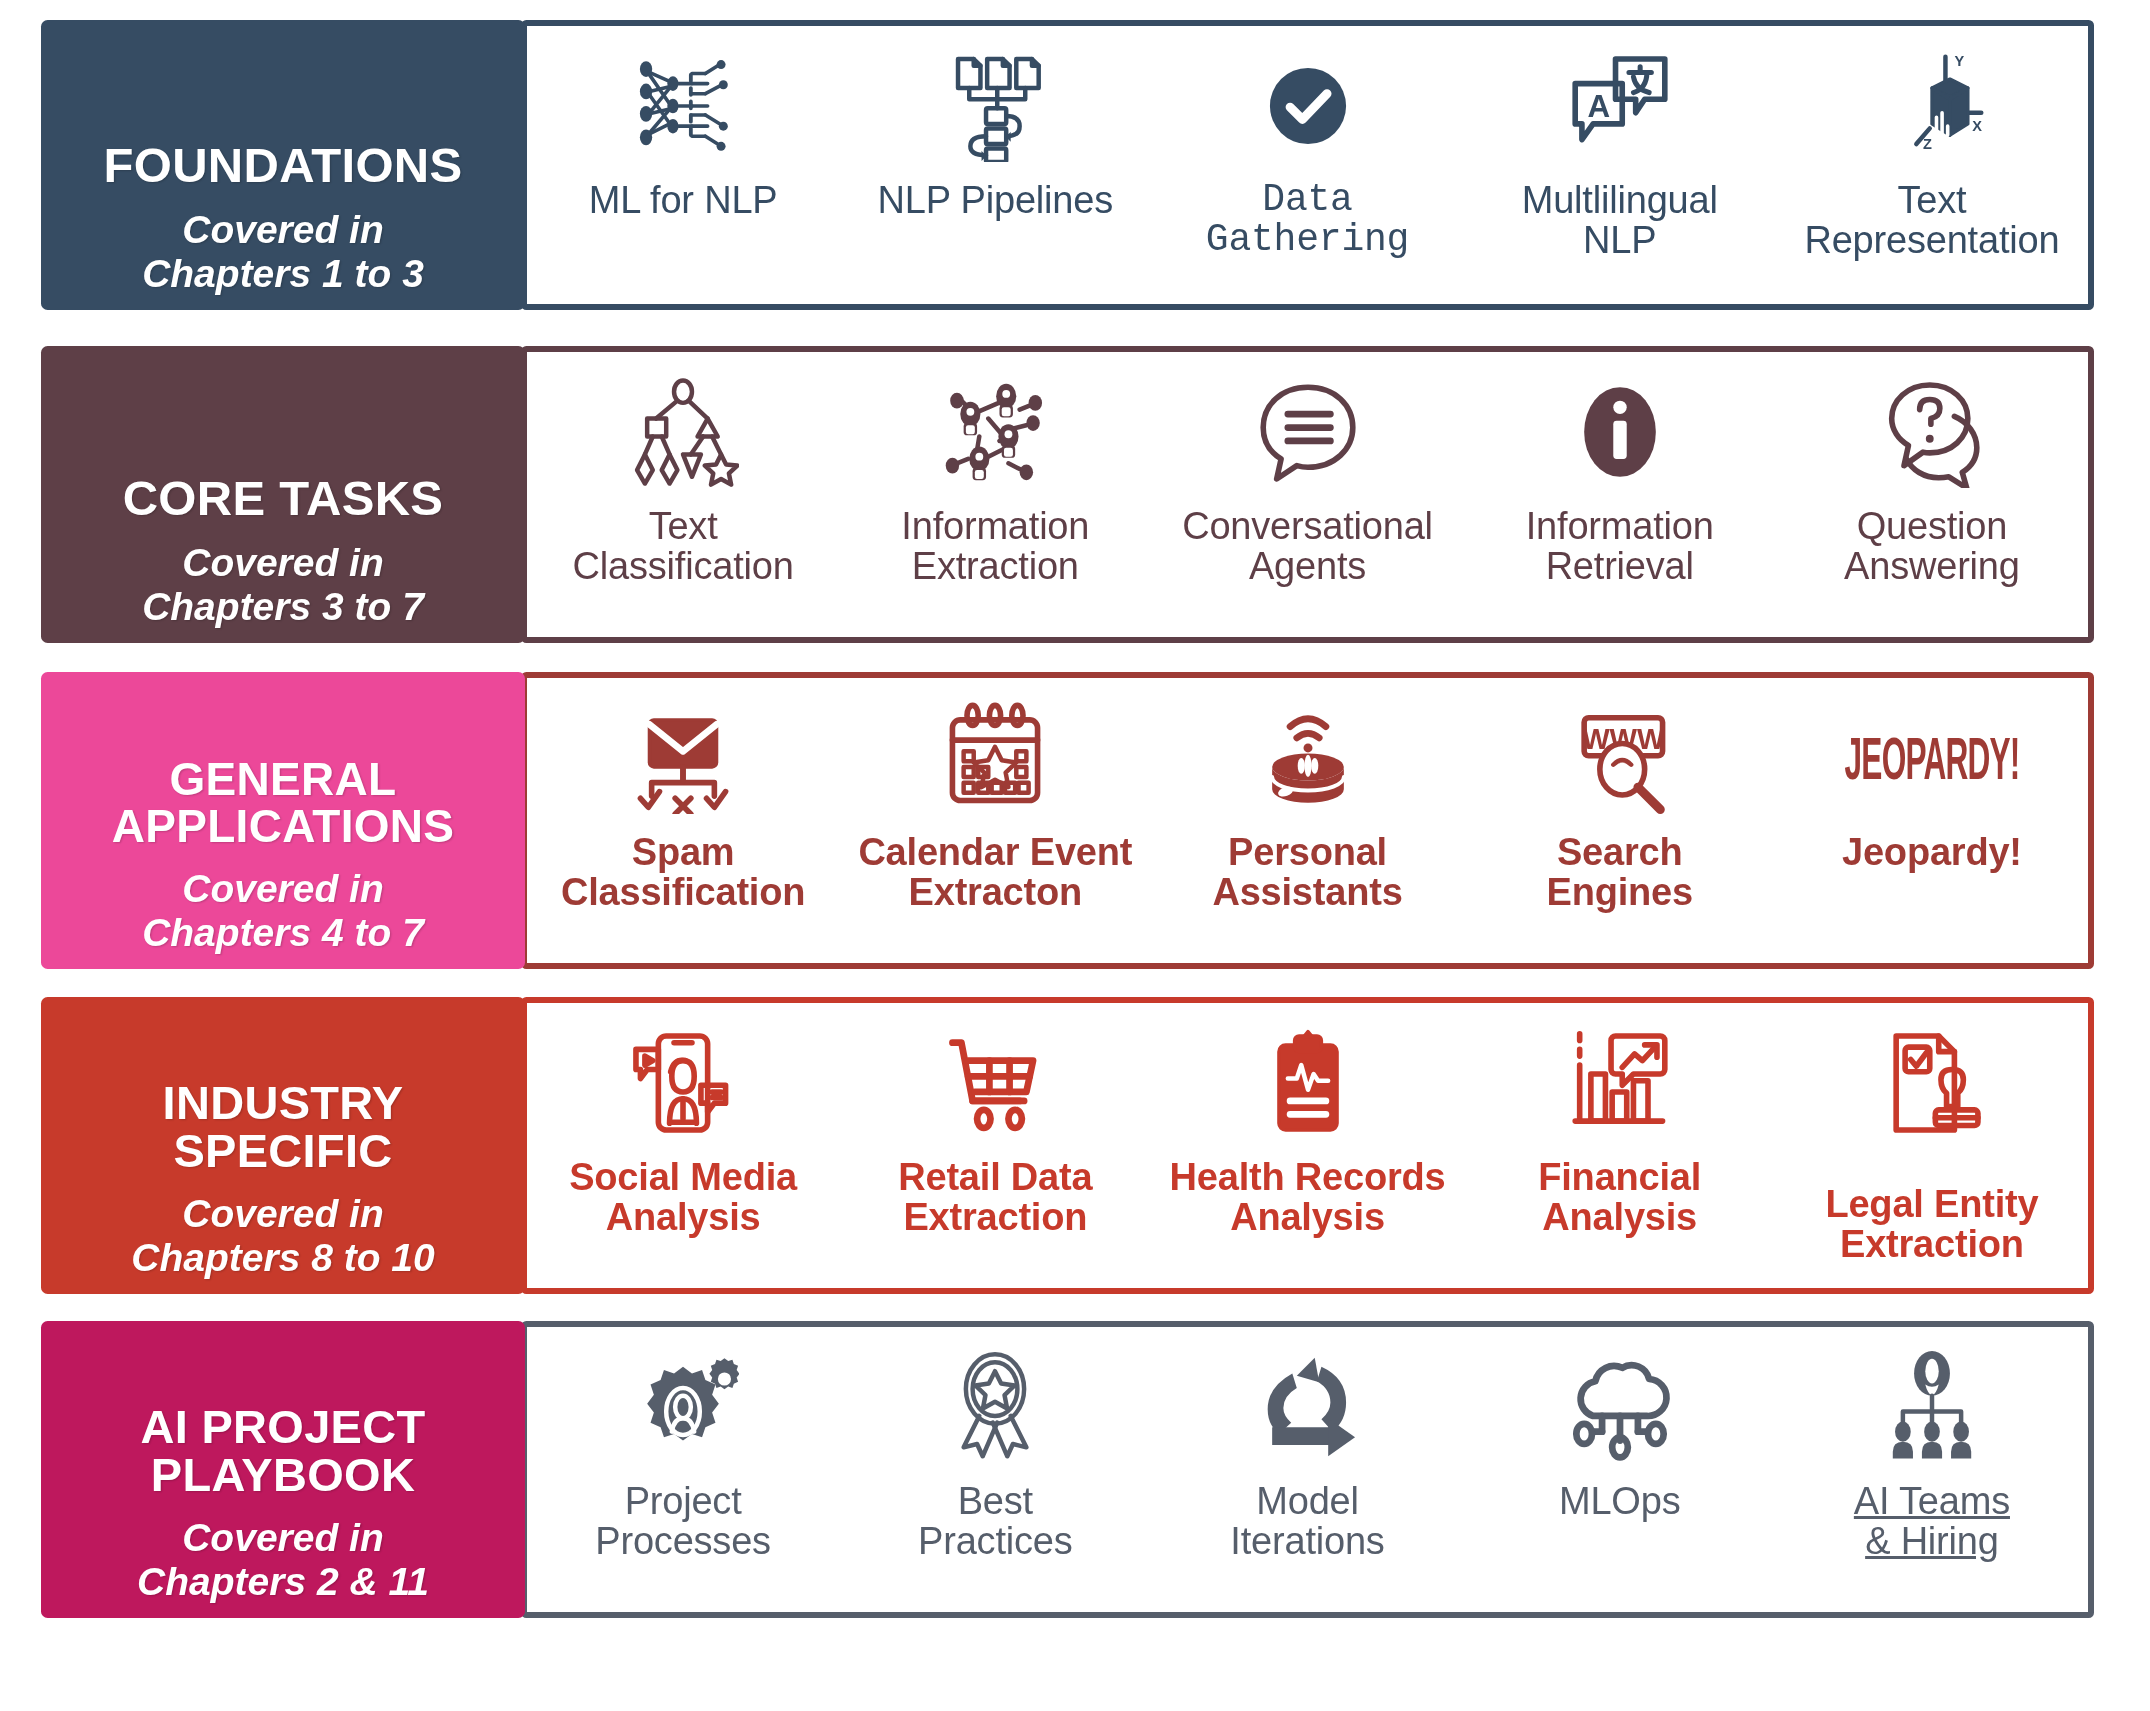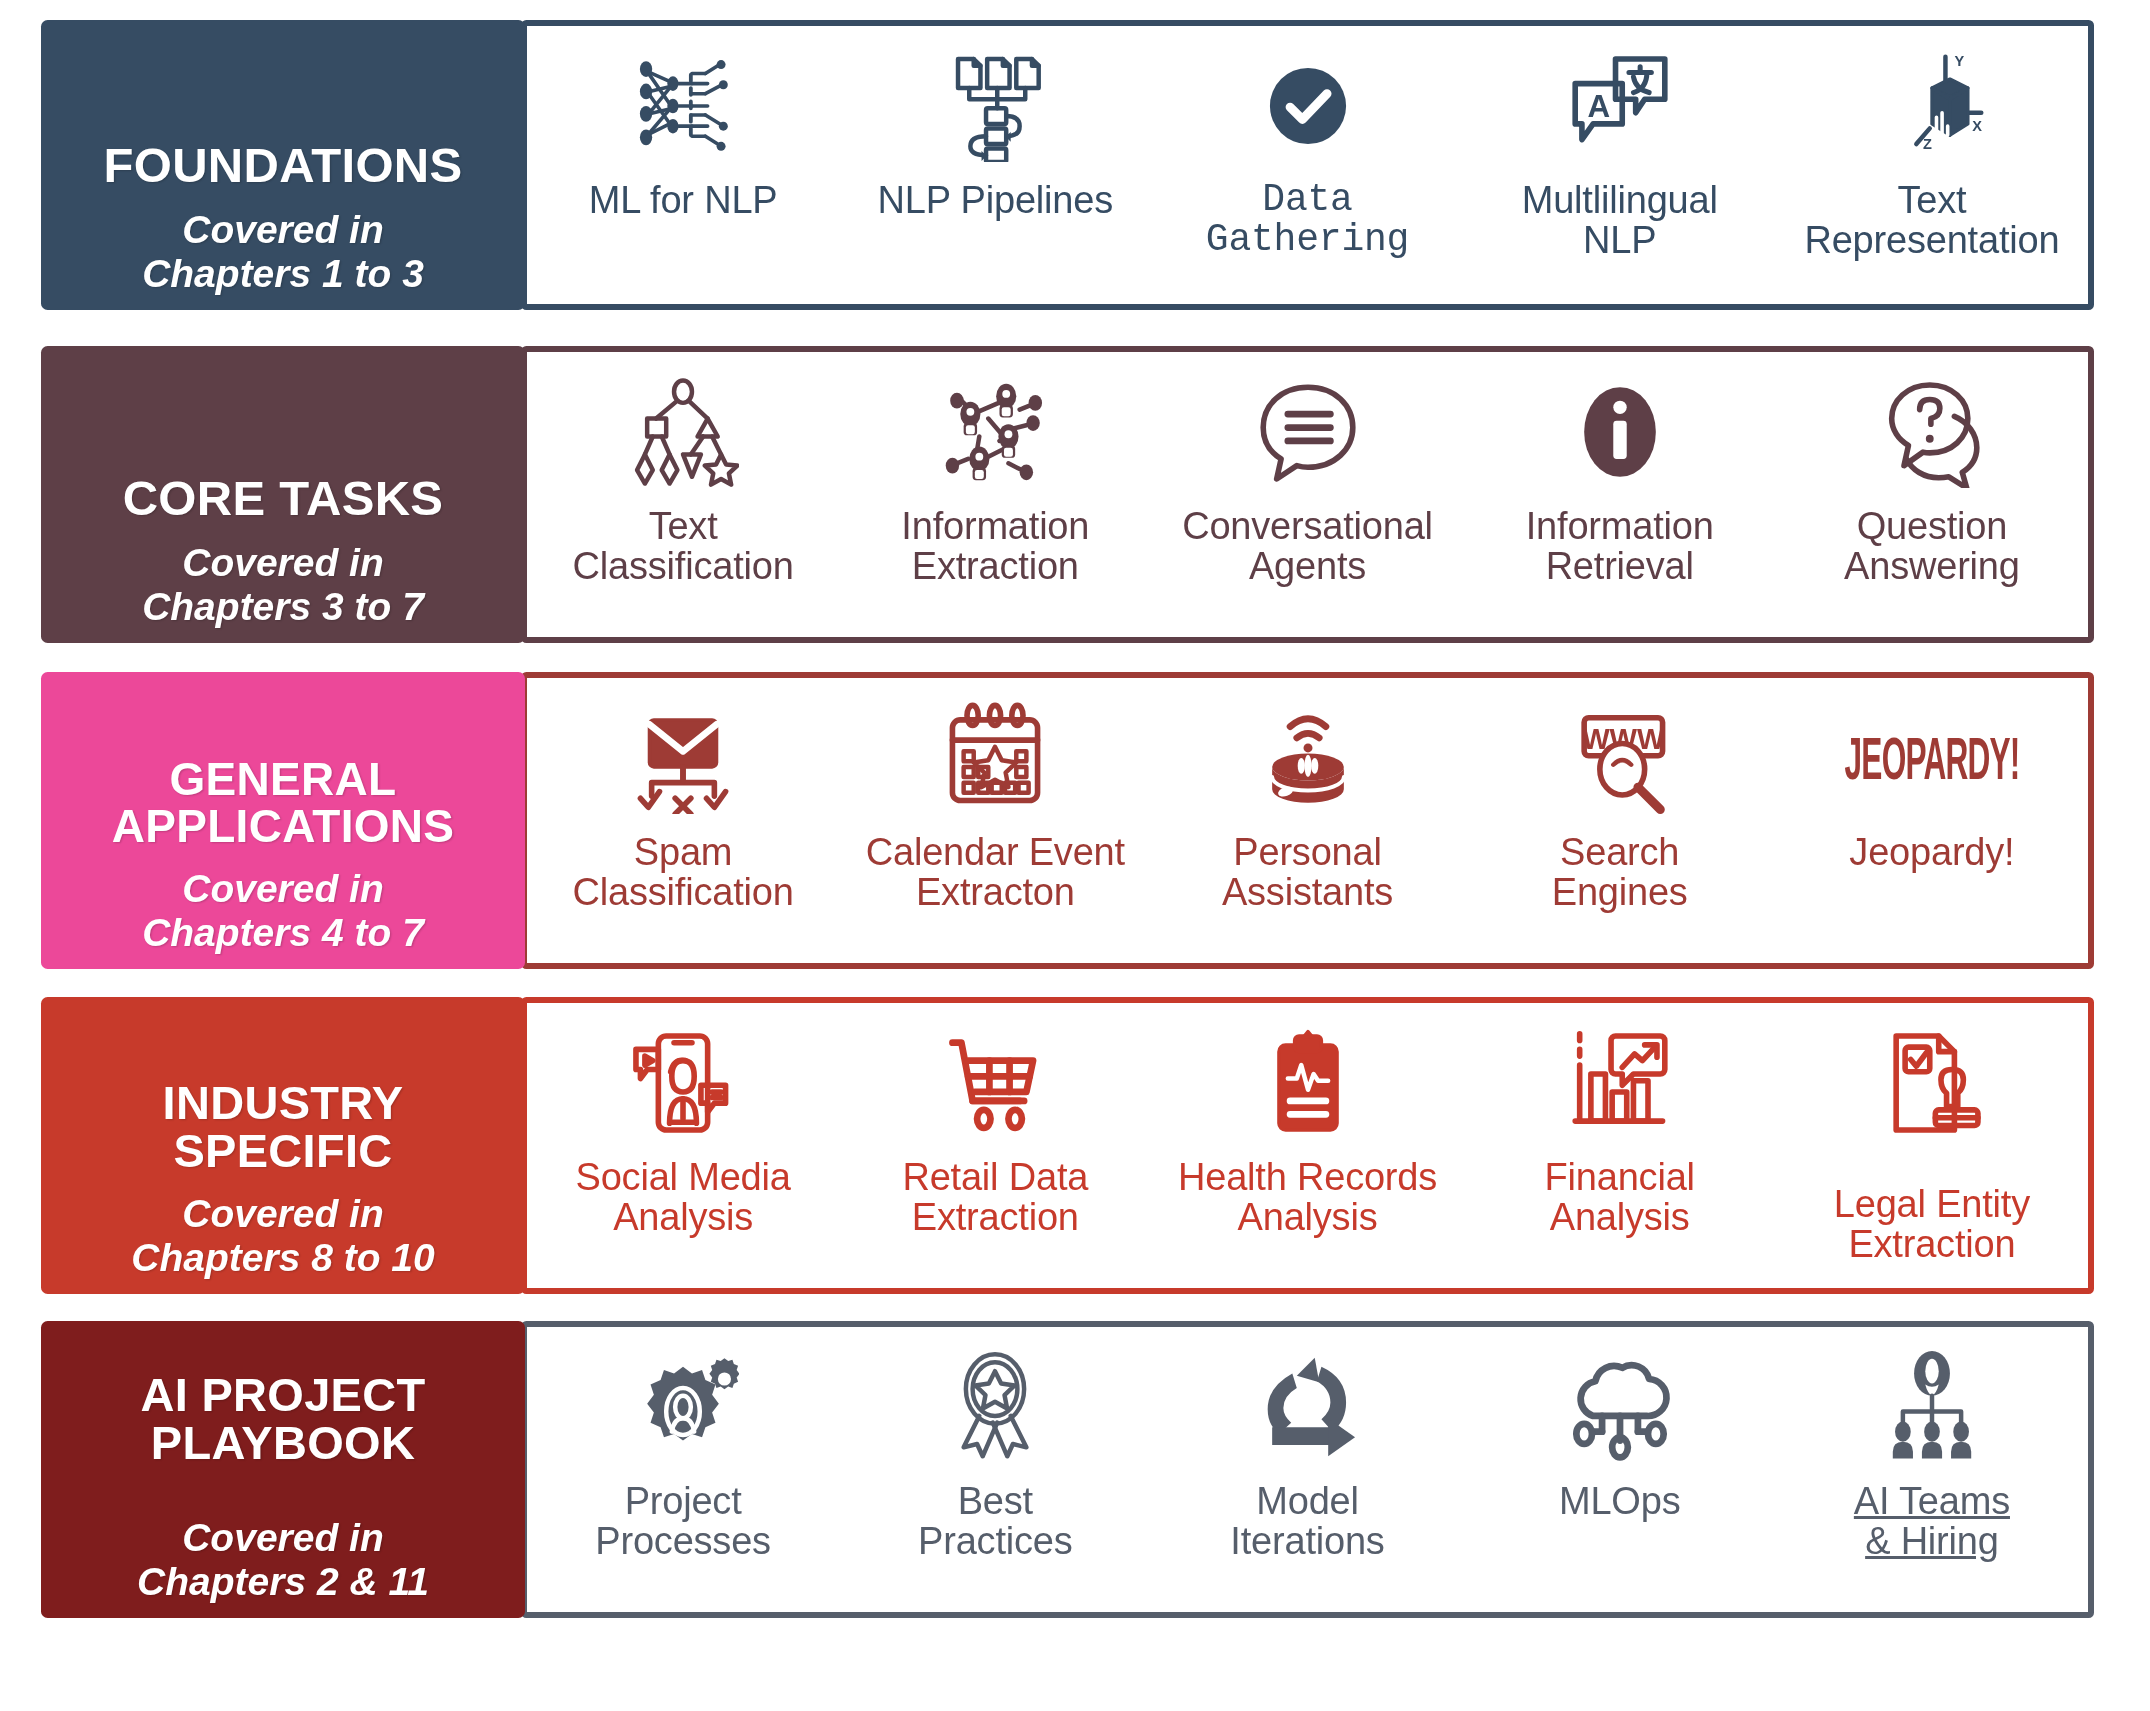--- a/index.html
+++ b/index.html
@@ -85,21 +85,21 @@
   .icon-wrap svg{display:block;}
   .cell-label{
     text-align:center;
     font-size:38px;
     line-height:1.07;
     font-stretch:condensed;
     letter-spacing:-0.2px;
     white-space:pre-line;
     margin-top:2.6px;
   }
-  .cell-label.bold{font-weight:normal;}
+  .cell-label.bold{font-weight:bold;}
 
   
   .jeopardy-mark{
     font-weight:bold;
     font-size:51px;
     letter-spacing:-1.3px;
     transform:scaleX(.62) scaleY(1.15);
     transform-origin:center;
     white-space:nowrap;
   }
@@ -530,21 +530,21 @@
       <path d="M53 81 H91"></path>
     </g>
   </svg>
           </div>
           <div class="cell-label bold">Legal Entity
 Extraction</div>
         </div>
       </div>
     </div>
     <div class="band" id="band-4" style="top: 1321px; height: 297px;">
-      <div class="band-left" style="background: #7f1d1d; gap: 32px;">
+      <div class="band-left" style="background: #be185d;">
         <div class="band-title" style="font-size: 47px; white-space: pre-line;">AI PROJECT
 PLAYBOOK</div>
         <div class="band-sub"><span>Covered in</span><span class="l2">Chapters 2 &amp; 11</span></div>
       </div>
       <div class="band-card" style="border-color: rgb(86, 94, 107); border-width: 6px;">
         <div class="cell" style="color: rgb(86, 94, 107);">
           <div class="icon-wrap">
             <svg width="112" height="112" viewBox="0 0 100 100" fill="none" xmlns="http://www.w3.org/2000/svg" stroke="currentColor" stroke-width="4" stroke-linecap="round" stroke-linejoin="round">
     <g fill="currentColor" stroke="none">
       <path d="M50 14 l8 6 l9 -3 l3 9 l9 4 l-3 9 l6 8 l-6 8 l3 9 l-9 4 l-3 9 l-9 -3 l-8 6 l-8 -6 l-9 3 l-3 -9 l-9 -4 l3 -9 l-6 -8 l6 -8 l-3 -9 l9 -4 l3 -9 l9 3z"></path>

